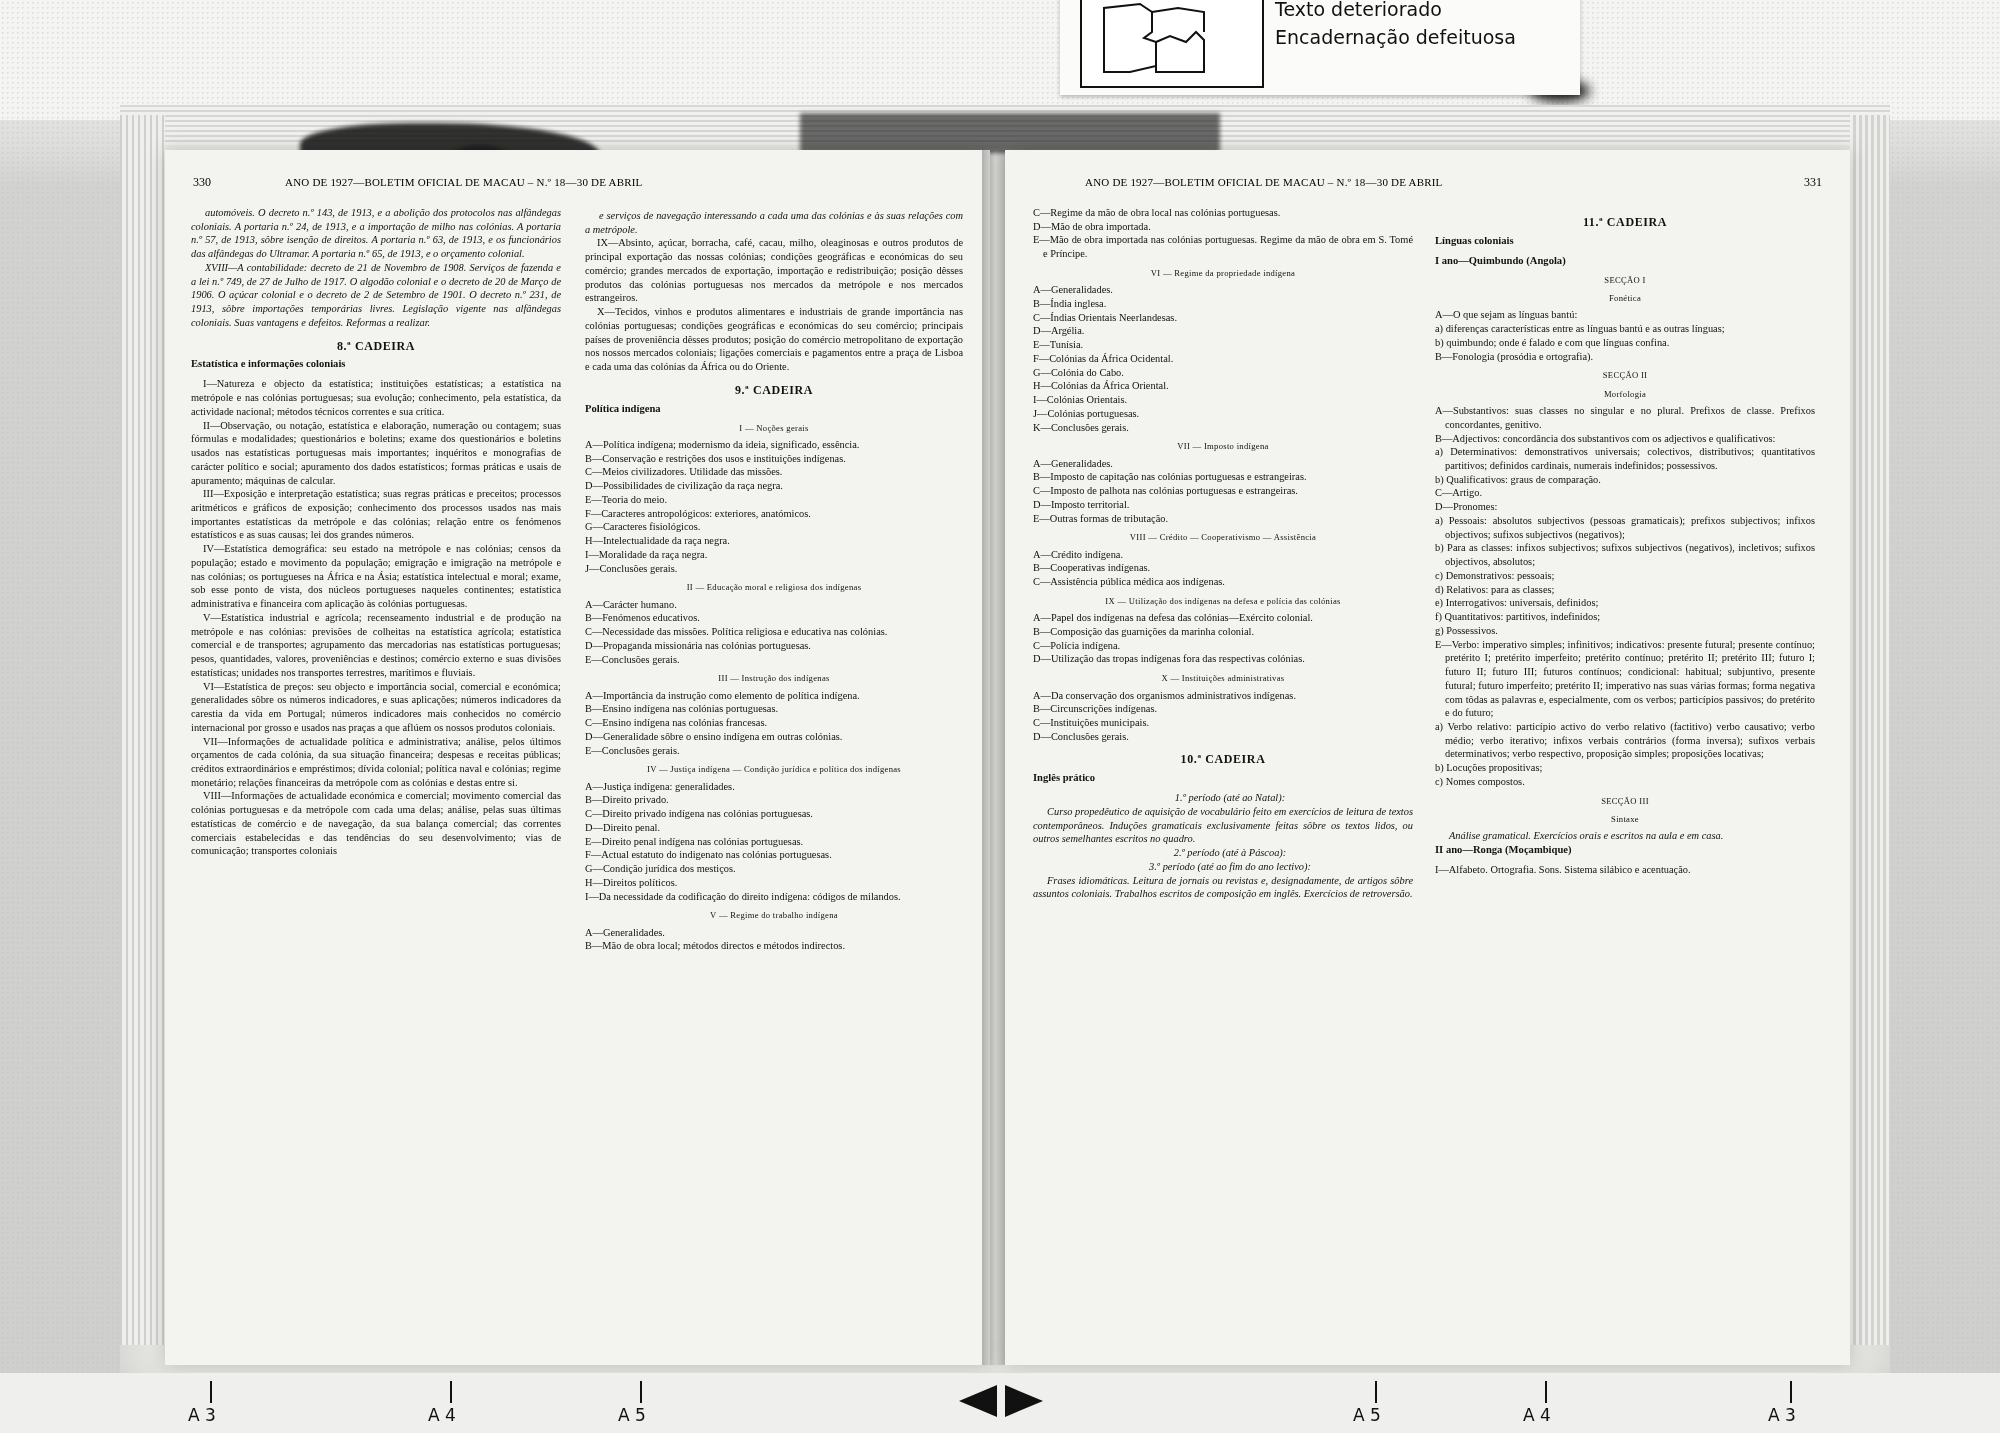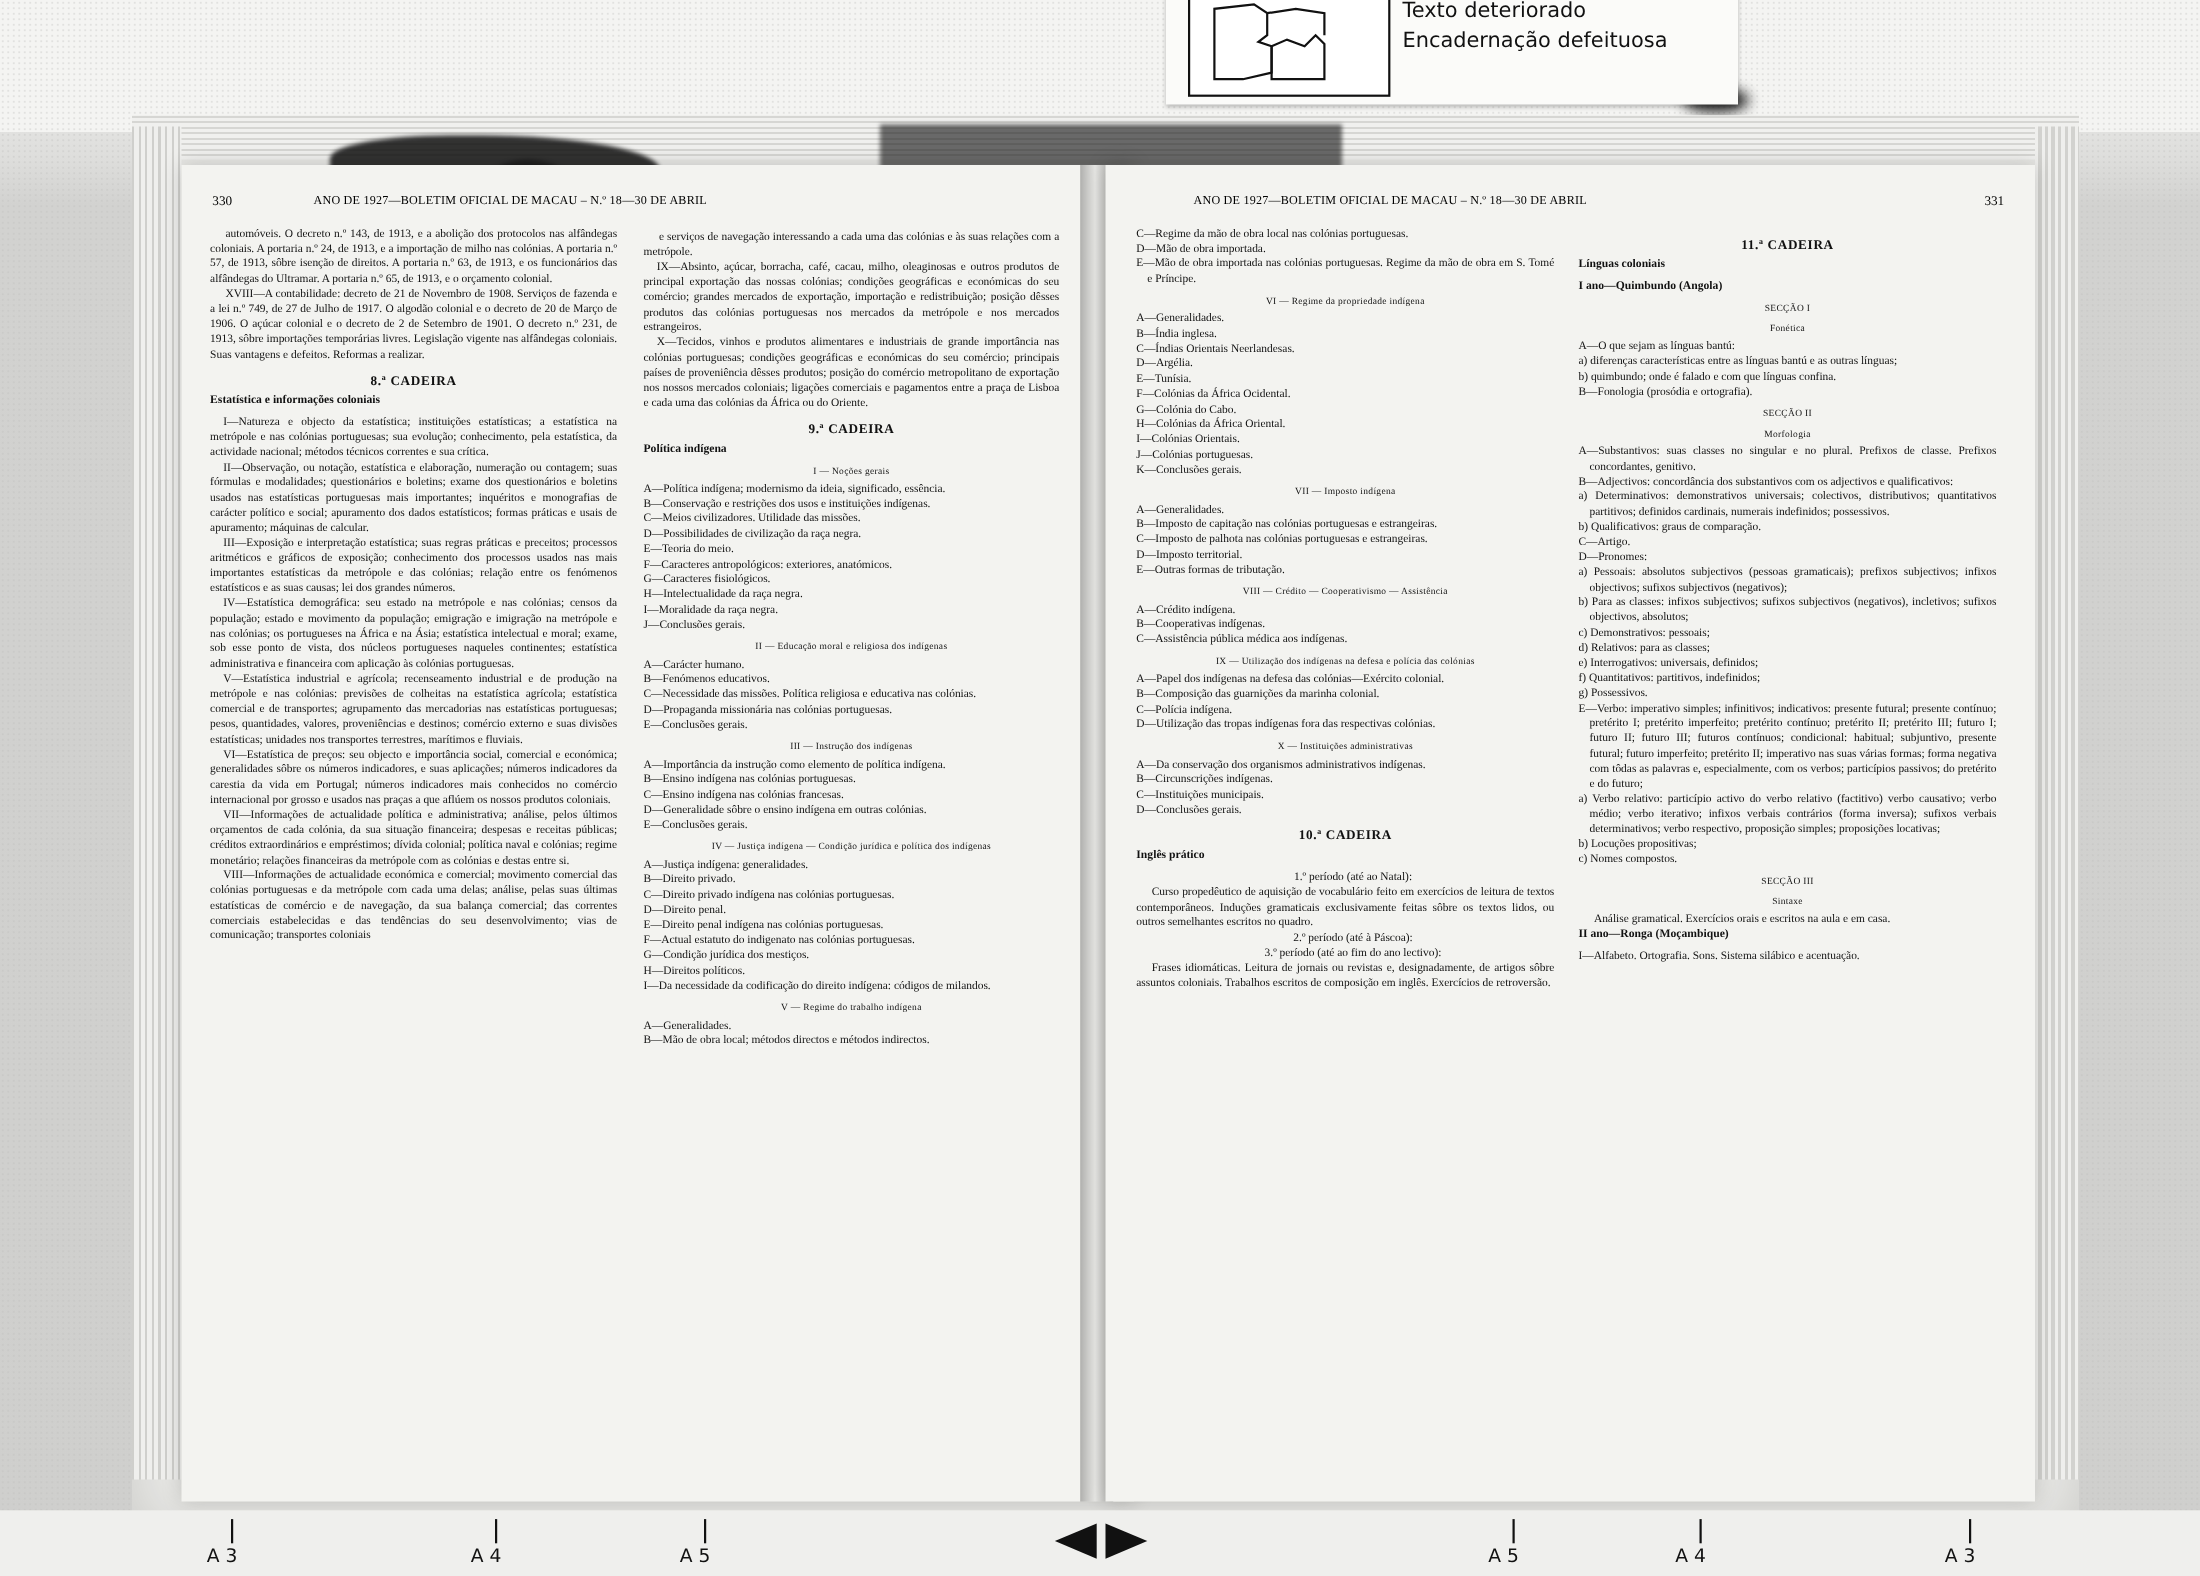--- a/index.html
+++ b/index.html
@@ -28,34 +28,34 @@
   .stack-edge{position:absolute;left:0;top:0;width:1770px;height:40px;
      background:repeating-linear-gradient(180deg,#d6d6d3 0 2px,#f0f0ee 2px 5px);}
   .left-edge{position:absolute;left:0;top:10px;width:45px;height:1230px;
      background:repeating-linear-gradient(90deg,#cfcfcc 0 2px,#efefed 2px 6px);}
   .right-edge{position:absolute;right:0;top:10px;width:40px;height:1230px;
      background:repeating-linear-gradient(90deg,#efefed 0 3px,#d2d2cf 3px 6px);}
 
   .smudge{position:absolute;background:#111;opacity:.85;filter:blur(2px);}
 
   .leaf{position:absolute;top:45px;background:#f3f3f0;box-shadow:0 0 18px rgba(0,0,0,.18);}
-  .leaf.left{left:45px;width:825px;height:1215px;padding-left:41px;}
+  .leaf.left{left:45px;width:825px;height:1215px;}
   .leaf.right{left:885px;width:845px;height:1215px;}
   .gutter{position:absolute;left:862px;top:45px;width:30px;height:1215px;
     background:linear-gradient(90deg,rgba(0,0,0,.28),rgba(0,0,0,.05) 45%,rgba(0,0,0,.3));}
 
   .txtcol{position:absolute;color:#111;font-size:10.4px;line-height:1.32;text-align:justify;}
   .hdr{position:absolute;font-size:11px;letter-spacing:.2px;white-space:nowrap;}
   .folio{position:absolute;font-size:12px;}
 
   .ctr{text-align:center;}
   .sec-title{font-weight:bold;text-align:center;margin:9px 0 3px;font-size:12px;letter-spacing:.6px;}
   .sub-title{text-align:left;font-size:10.6px;margin:0 0 6px;font-weight:bold;}
   .minor{text-align:center;font-size:8.6px;margin:7px 0 4px;letter-spacing:.3px;}
-  .ind{text-indent:14px;margin:0;}
+  .ind{text-indent:14px;margin:0;font-style:italic;}
   .li{margin:0;text-indent:-10px;padding-left:10px;}
   .roman{text-indent:12px;margin:0;}
 
   
   .ruler{position:absolute;left:0;bottom:0;width:2000px;height:60px;background:#efefed;}
   .tick{position:absolute;bottom:8px;font-family:"DejaVu Sans",sans-serif;font-size:17px;color:#111;}
   .tickmark{position:absolute;bottom:30px;width:2px;height:22px;background:#111;}
   .arrows{position:absolute;left:955px;bottom:14px;width:92px;height:36px;}
 
   .blotch{position:absolute;border-radius:50%;background:#0d0d0d;filter:blur(6px);opacity:.9;}

